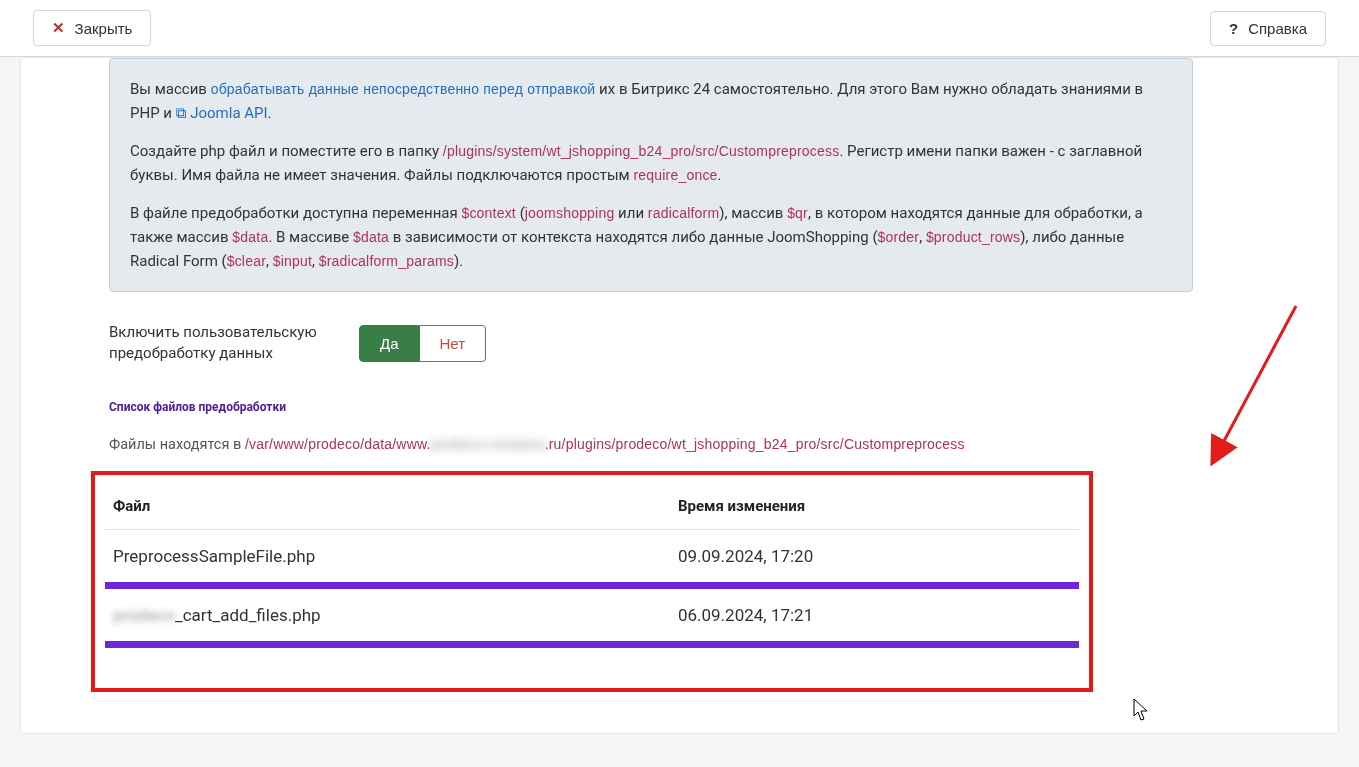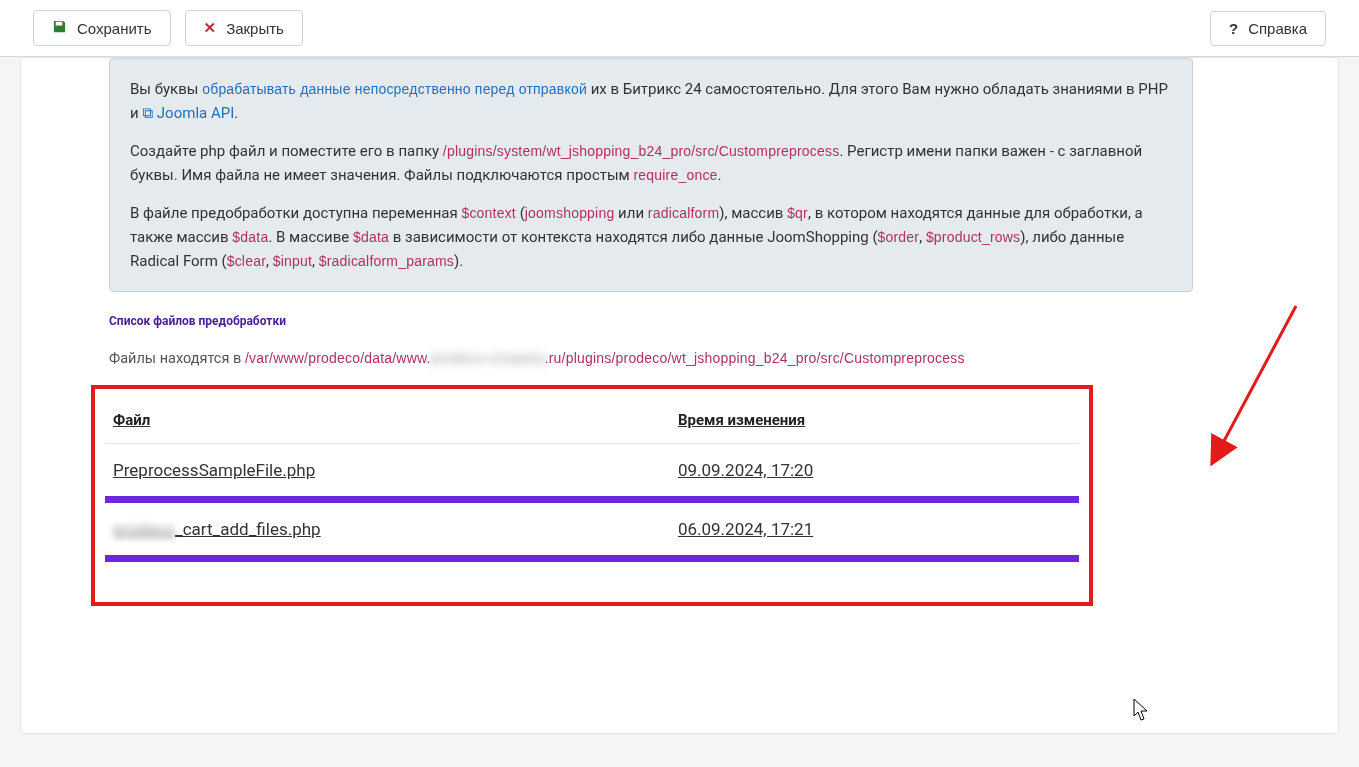--- a/index.html
+++ b/index.html
@@ -135,21 +135,20 @@
   .blurred {
     filter: blur(4px);
     color: #999;
   }
 
   .file-table-wrap {
     border: 4px solid #e31b1b;
     padding: 8px 10px 40px 10px;
     margin: 0 0 0 -18px;
     width: calc(100% - 82px);
-    text-decoration: underline;
   }
   table.file-table {
     width: 100%;
     border-collapse: collapse;
   }
   .file-table th {
     text-align: left;
     font-weight: 700;
     font-size: 15px;
     padding: 14px 8px 14px 8px;
@@ -184,56 +183,55 @@
     left: 1133px;
     top: 698px;
     font-size: 18px;
     pointer-events: none;
   }
 </style>
 </head>
 <body>
 
 <div class="toolbar">
-  <button class="btn">
-    <span class="btn-icon-save">
-      <svg width="15" height="15" viewBox="0 0 16 16">
-          <path fill="currentColor" d="M2 2h10l2 2v10H2V2zm2 1v4h7V3H4zm2 7a2 2 0 1 1 4 0 2 2 0 0 1-4 0z"></path>
-        </svg>
-    </span>
-    <span>Сохранить</span>
-  </button>
   <button class="btn">
     <span class="btn-icon-close">✕</span>
     <span>Закрыть</span>
   </button>
   <div class="spacer"></div>
   <button class="btn">
     <span class="btn-icon-help">?</span>
     <span>Справка</span>
   </button>
 </div>
 
 <div class="page">
   <div class="scroll-area">
     <div class="content-inner">
 
       <div class="infobox">
         <p>
-          <span>Вы буквы </span><a href="#" class="code">обрабатывать данные непосредственно перед отправкой</a><span> их в Битрикс 24 самостоятельно. Для этого Вам нужно обладать знаниями в PHP и </span>
+          <span>Вы массив </span><a href="#" class="code">обрабатывать данные непосредственно перед отправкой</a><span> их в Битрикс 24 самостоятельно. Для этого Вам нужно обладать знаниями в PHP и </span>
           <a href="#"><span class="ext-icon">⧉</span> <span>Joomla API</span></a><span>.</span>
         </p>
         <p>
           <span>Создайте php файл и поместите его в папку </span><span class="code code-path">/plugins/system/wt_jshopping_b24_pro/src/Custompreprocess</span><span>. Регистр имени папки важен - с заглавной буквы. Имя файла не имеет значения. Файлы подключаются простым </span><span class="code">require_once</span><span>.</span>
         </p>
         <p>
           <span>В файле предобработки доступна переменная </span><span class="code">$context</span><span> (</span><span class="code">joomshopping</span><span> или </span><span class="code">radicalform</span><span>), массив </span><span class="code">$qr</span><span>, в котором находятся данные для обработки, а также массив </span><span class="code">$data</span><span>. В массиве </span><span class="code">$data</span><span> в зависимости от контекста находятся либо данные JoomShopping (</span><span class="code">$order</span><span>, </span><span class="code">$product_rows</span><span>), либо данные Radical Form (</span><span class="code">$clear</span><span>, </span><span class="code">$input</span><span>, </span><span class="code">$radicalform_params</span><span>).</span>
         </p>
       </div>
 
+      <div class="form-row">
+        <div class="form-label">Включить пользовательскую предобработку данных</div>
+        <div class="btn-group">
+          <button class="btn-toggle yes">Да</button>
+          <button class="btn-toggle no">Нет</button>
+        </div>
+      </div>
 
       <div class="section">
         <h3>Список файлов предобработки</h3>
         <div class="path-line">
           <span>Файлы находятся в </span><span class="code code-path"><span>/var/www/prodeco/data/www.</span><span class="blurred">prodeco-company</span><span>.ru/plugins/prodeco/wt_jshopping_b24_pro/src/Custompreprocess</span></span>
         </div>
 
         <div class="file-table-wrap">
           <table class="file-table">
             <thead>

